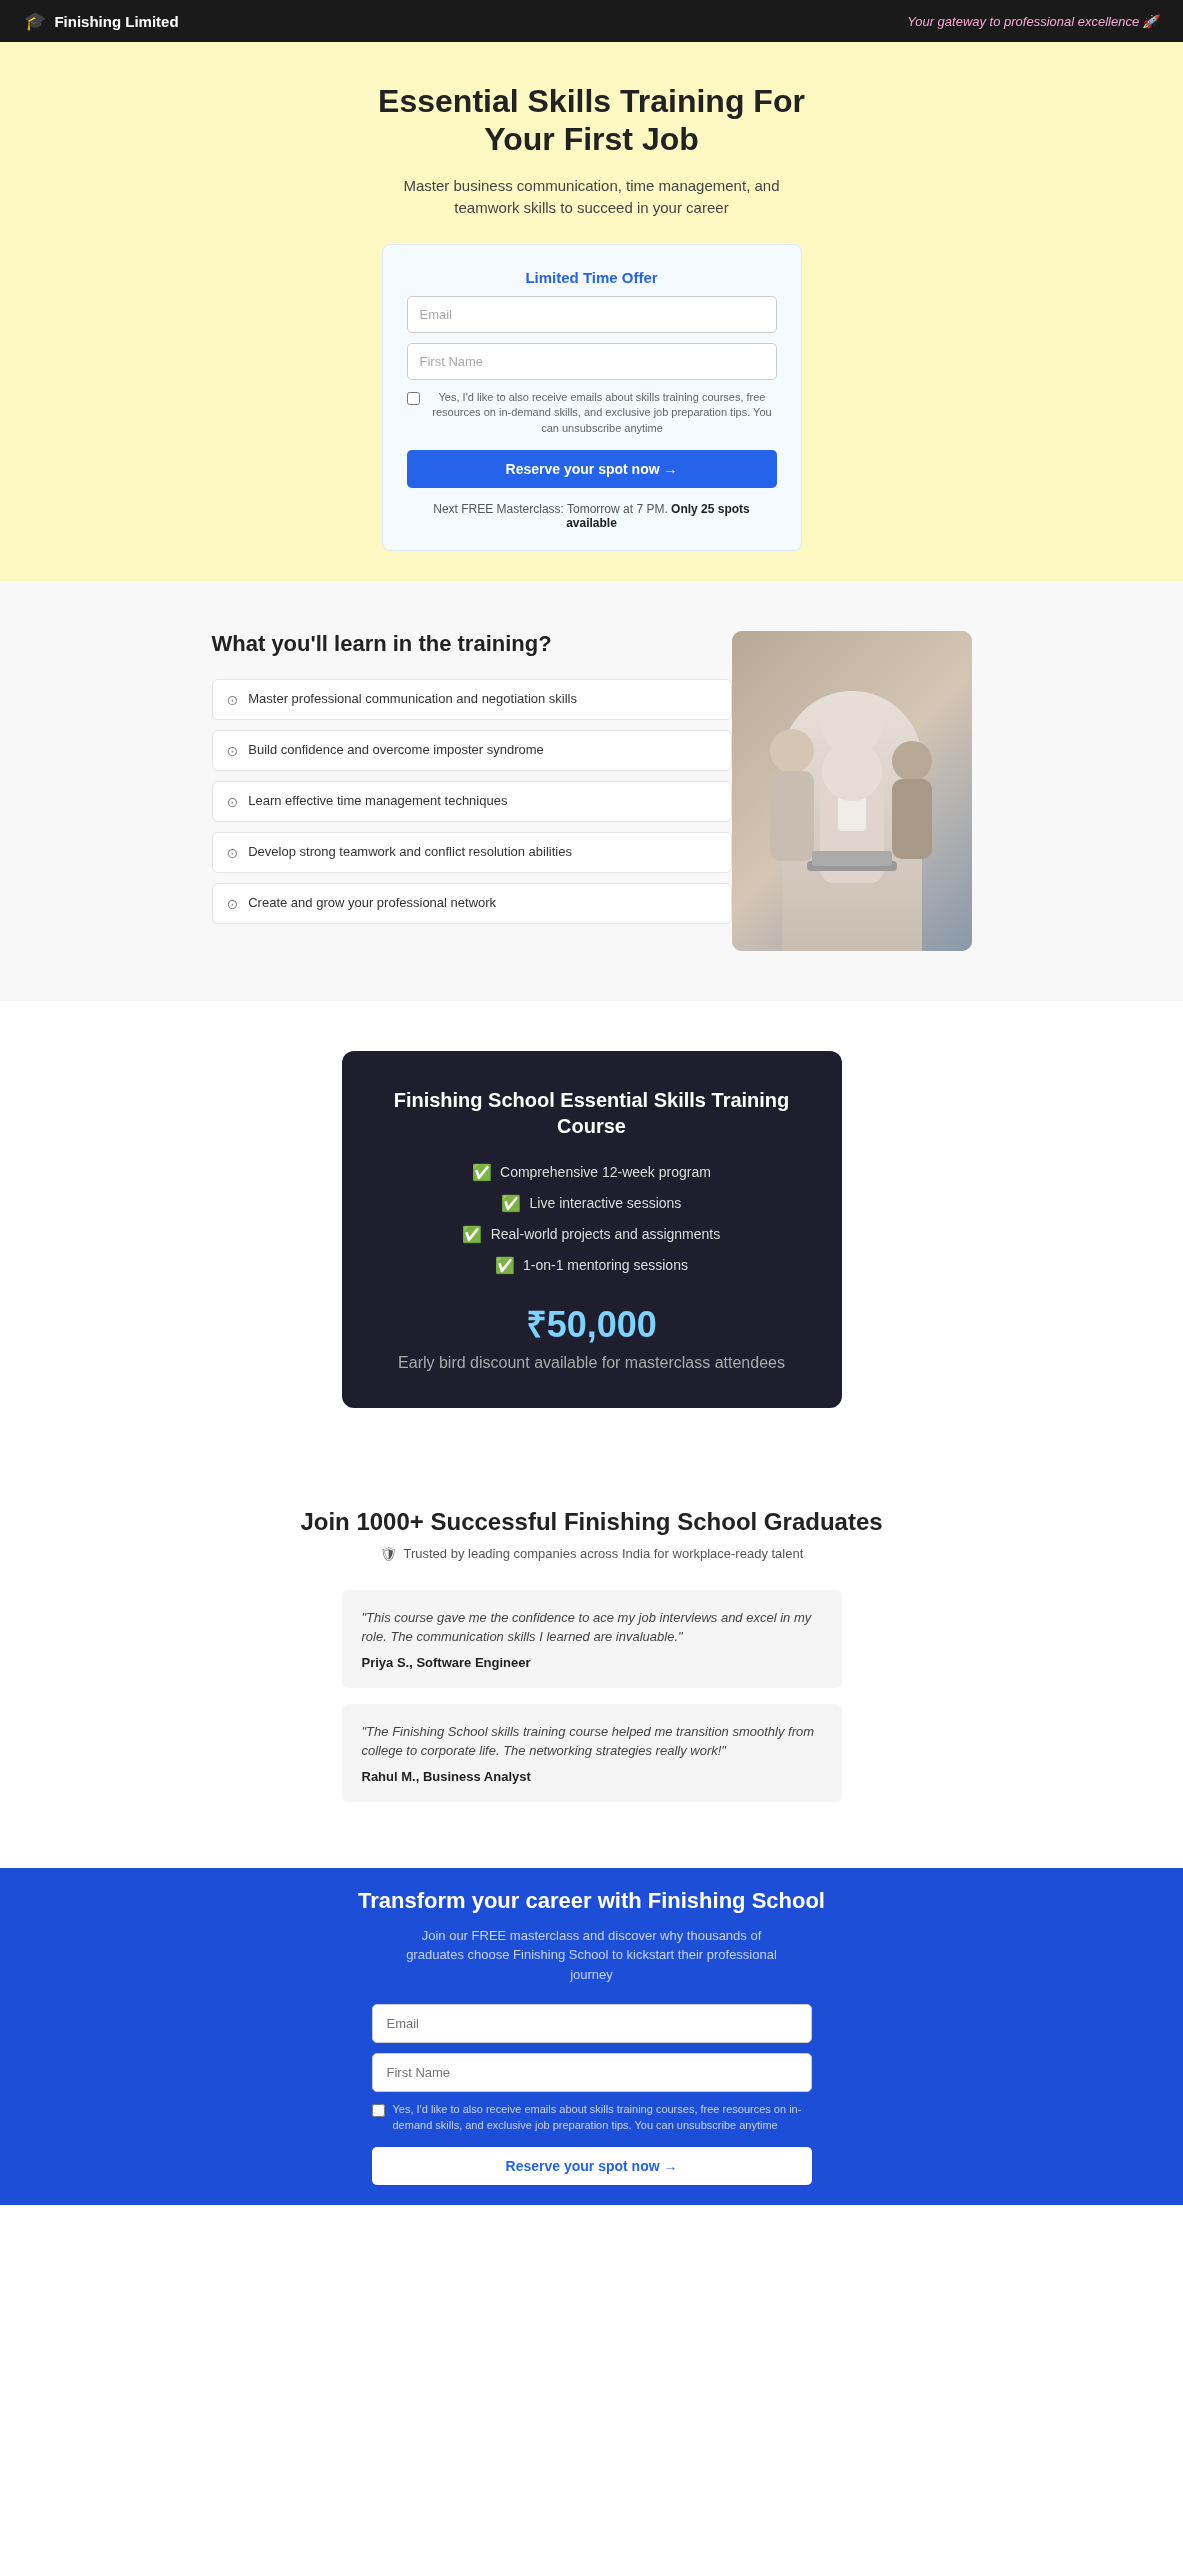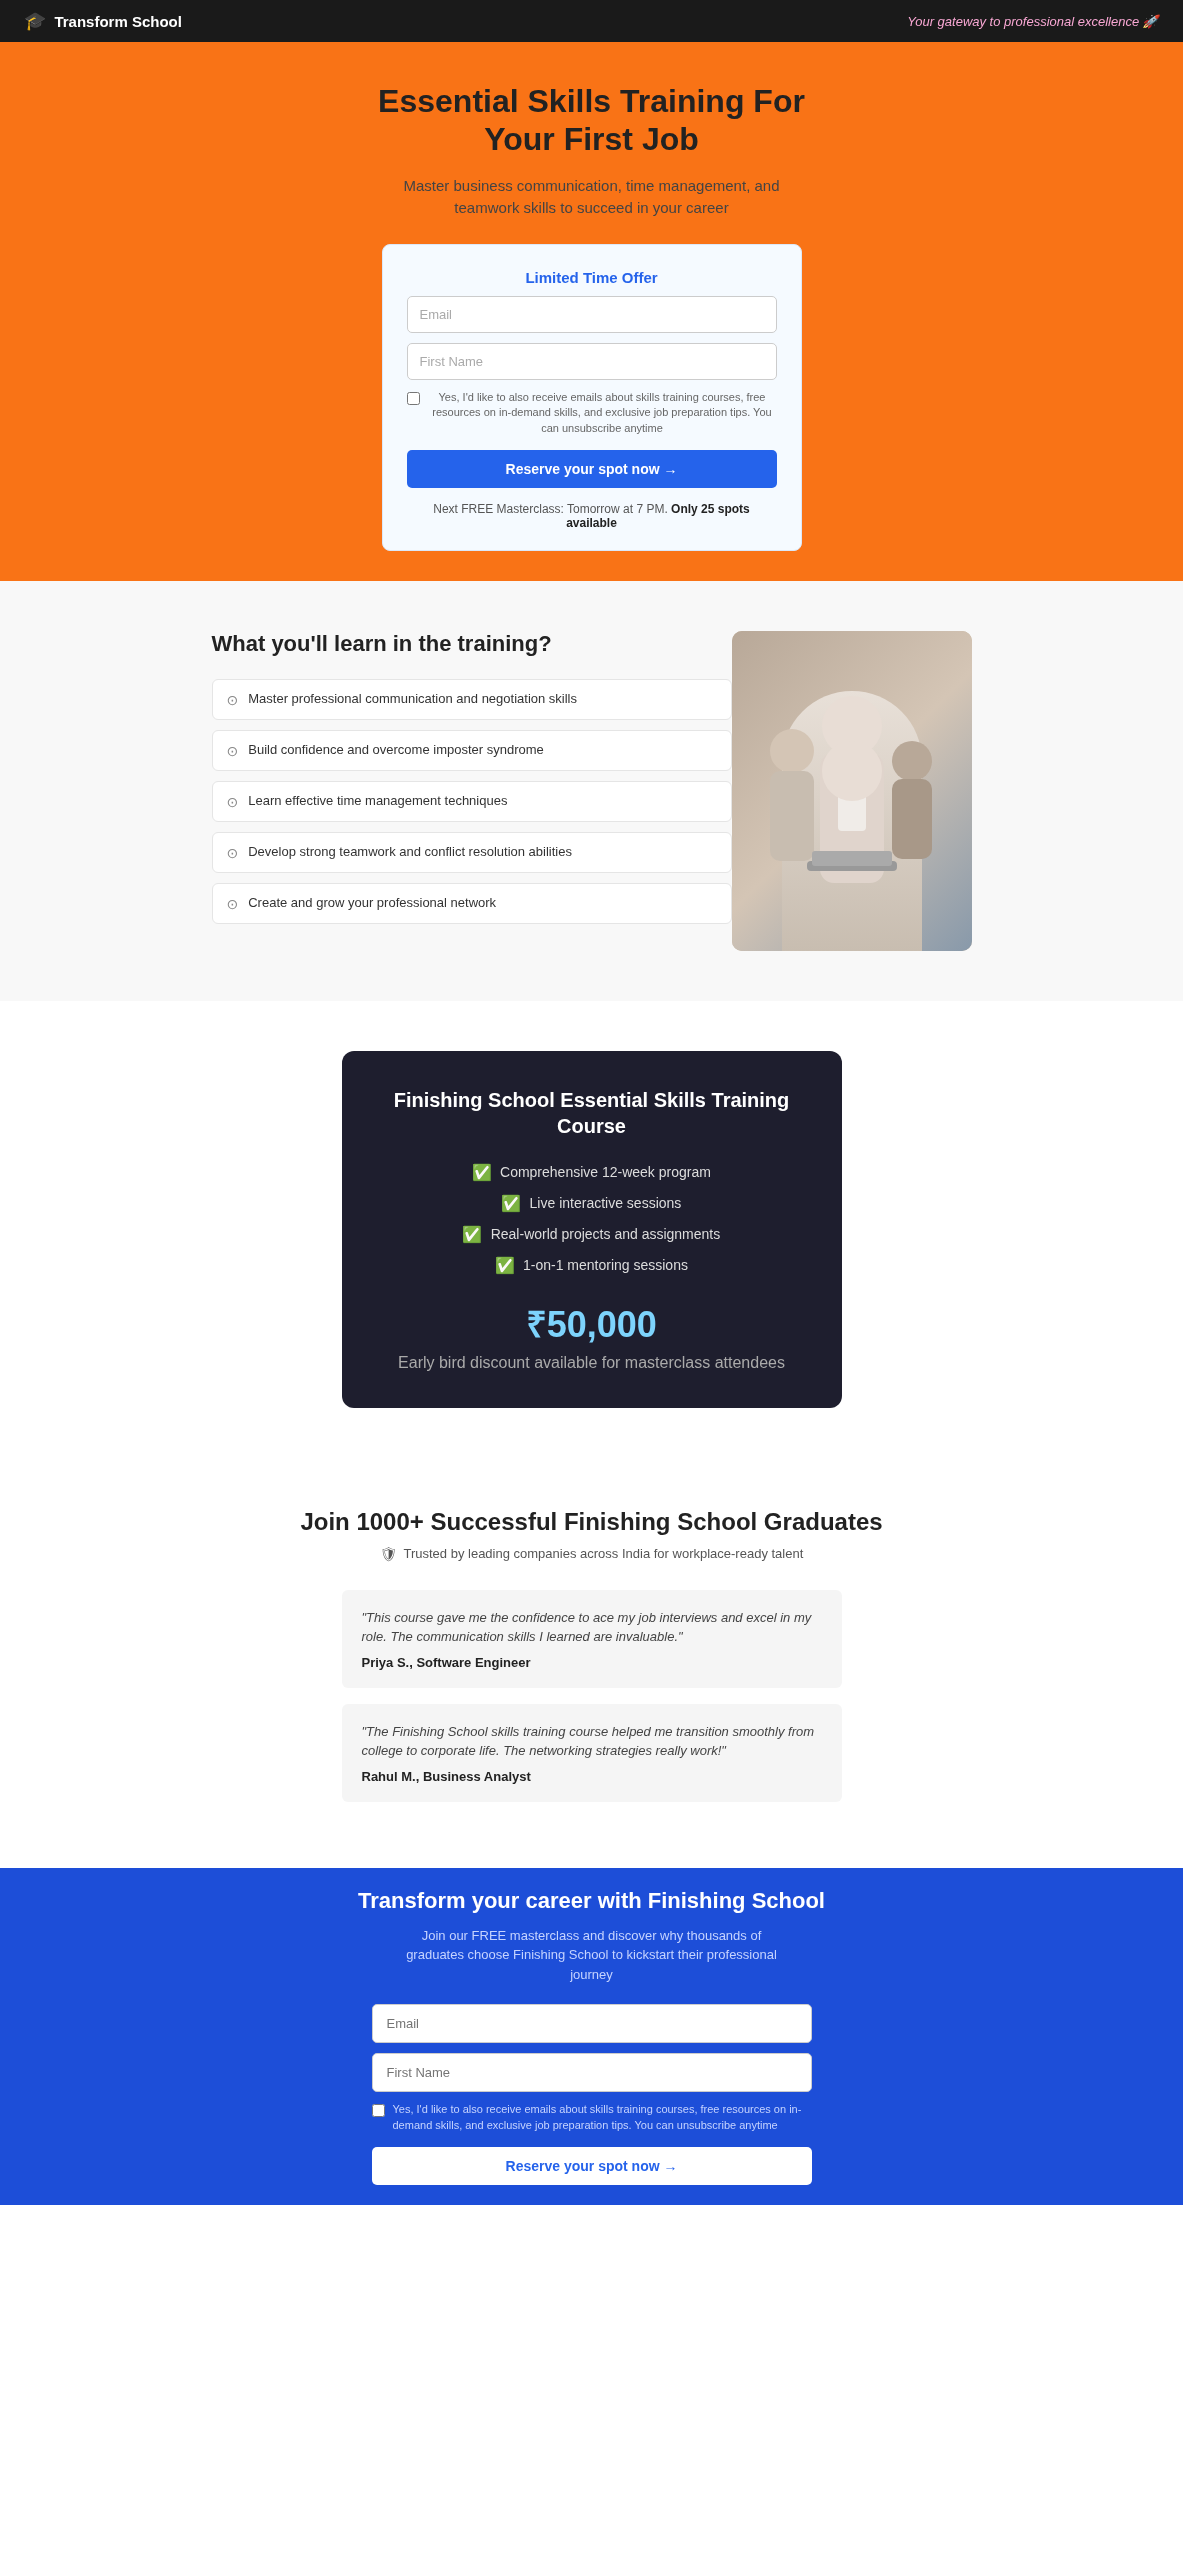--- a/index.html
+++ b/index.html
@@ -11,21 +11,21 @@
       display: flex;
       justify-content: space-between;
       align-items: center;
       padding: 10px 24px;
     }
     .navbar-brand { display: flex; align-items: center; gap: 8px; color: #fff; font-size: 15px; font-weight: bold; }
     .navbar-brand .school-icon { font-size: 18px; }
     .navbar-tagline { color: #f9a8d4; font-size: 13px; font-style: italic; }
 
     
-    .hero { background: #f97316; text-align: center; padding: 40px 20px 30px; }
+    .hero { background: #fef9c3; text-align: center; padding: 40px 20px 30px; }
     .hero h1 { font-size: 32px; font-weight: 900; line-height: 1.2; margin-bottom: 16px; }
     .hero p.subtitle { font-size: 15px; color: #444; max-width: 420px; margin: 0 auto 24px; line-height: 1.5; }
 
     
     .offer-box {
       border: 1px solid #dce8f8;
       border-radius: 8px;
       background: #f5faff;
       max-width: 420px;
       margin: 0 auto;
@@ -201,21 +201,21 @@
       color: #2563eb;
       font-weight: bold;
     }
   </style>
 </head>
 <body>
 
 <nav class="navbar">
   <div class="navbar-brand">
     <span class="school-icon">🎓</span>
-    <span>Transform School</span>
+    <span>Finishing Limited</span>
   </div>
   <span class="navbar-tagline">Your gateway to professional excellence 🚀</span>
 </nav>
 
 <section class="hero">
   <h1>
     <span>Essential Skills Training For</span><br>
     <span>Your First Job</span>
   </h1>
   <p class="subtitle">Master business communication, time management, and teamwork skills to succeed in your career</p>

